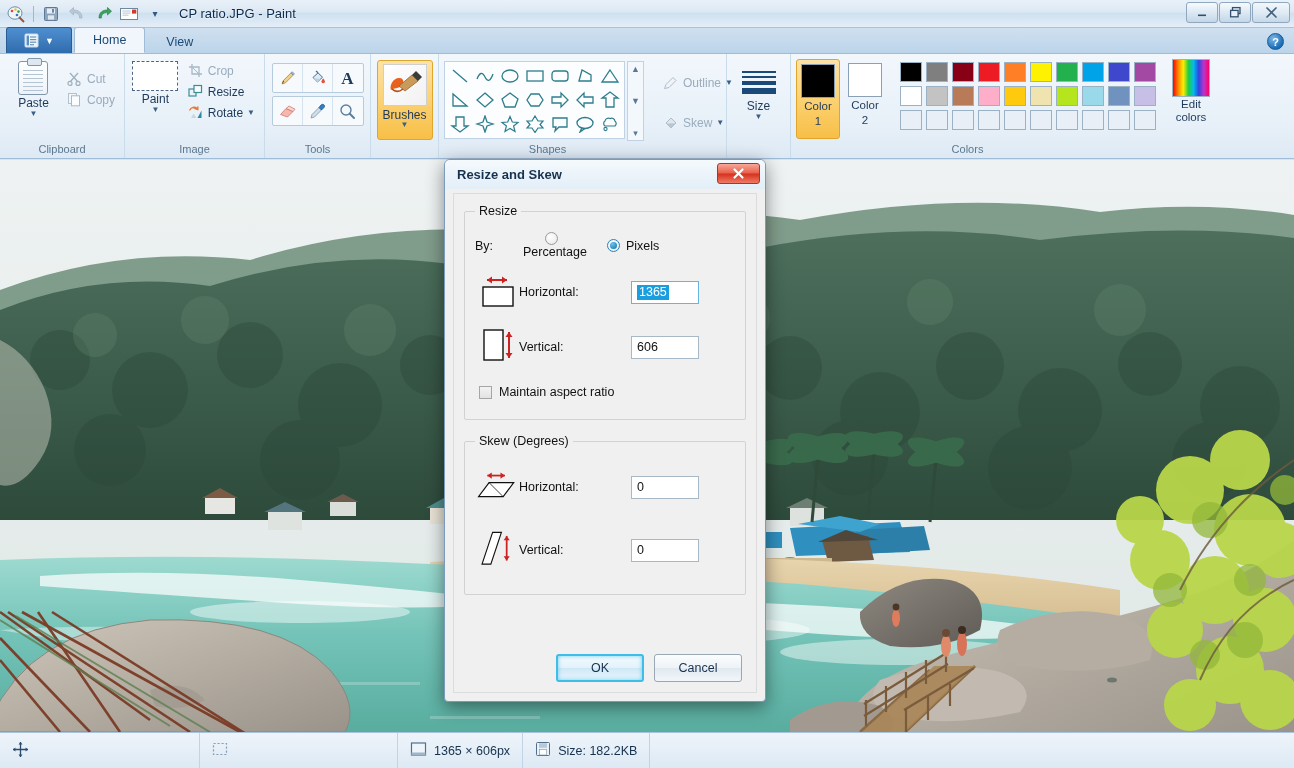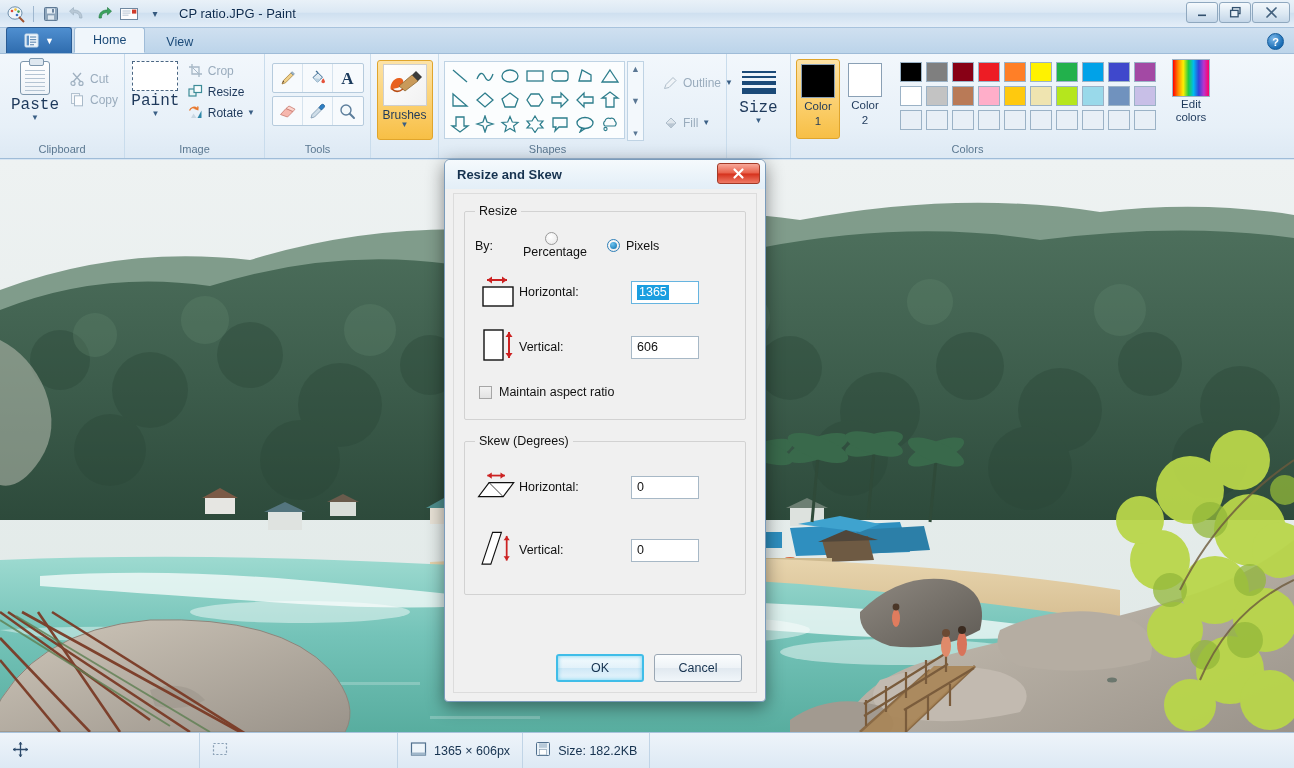--- a/index.html
+++ b/index.html
@@ -103,21 +103,21 @@
   .rgroup-body { flex:1; display:flex; align-items:flex-start; gap:3px; padding-top:2px; }
   .rgroup-label {
     text-align:center; font-size:11px; color:#5b7891;
     padding-bottom:3px; height:15px;
   }
 
   .bigbtn {
     width:58px; display:flex; flex-direction:column; align-items:center;
     padding-top:2px; gap:1px;
   }
-  .bigbtn .lbl { font-size:16px; color:#1e395b;font-family:Liberation Mono, monospace; }
+  .bigbtn .lbl { font-size:12px; color:#1e395b; }
   .caret { font-size:8px; color:#3a5f85; line-height:6px; }
 
   .smallbtn {
     display:flex; align-items:center; gap:4px;
     padding:2px 4px; font-size:12px; white-space:nowrap;
   }
   .smallbtn.dim { color:#9aacbd; }
   .stack { display:flex; flex-direction:column; gap:1px; }
 
   
@@ -688,21 +688,21 @@
           <span>Outline</span>
           <span class="caret" style="line-height:12px;">▼</span>
         </div>
         <div class="smallbtn dim">
           <span class="ico">
             <svg width="16" height="16" viewBox="0 0 16 16">
               <path d="M3 8 L8 3 L13 8 L8 13 Z" fill="#dfe6ec" stroke="#aebdca" stroke-width="1"></path>
               <path d="M3.5 8.5 L8 12.8 L12.6 8.3 Z" fill="#b9c6d2"></path>
             </svg>
           </span>
-          <span>Fill</span>
+          <span>Skew</span>
           <span class="caret" style="line-height:12px;">▼</span>
         </div>
       </div>
     </div>
     <div class="rgroup-label" style="margin-left:-70px;">Shapes</div>
   </div>
 
   <div class="rgroup" style="width:64px;gap:44px;">
     <div class="rgroup-body" style="justify-content:center;padding-top:12px;">
       <div class="bigbtn">

